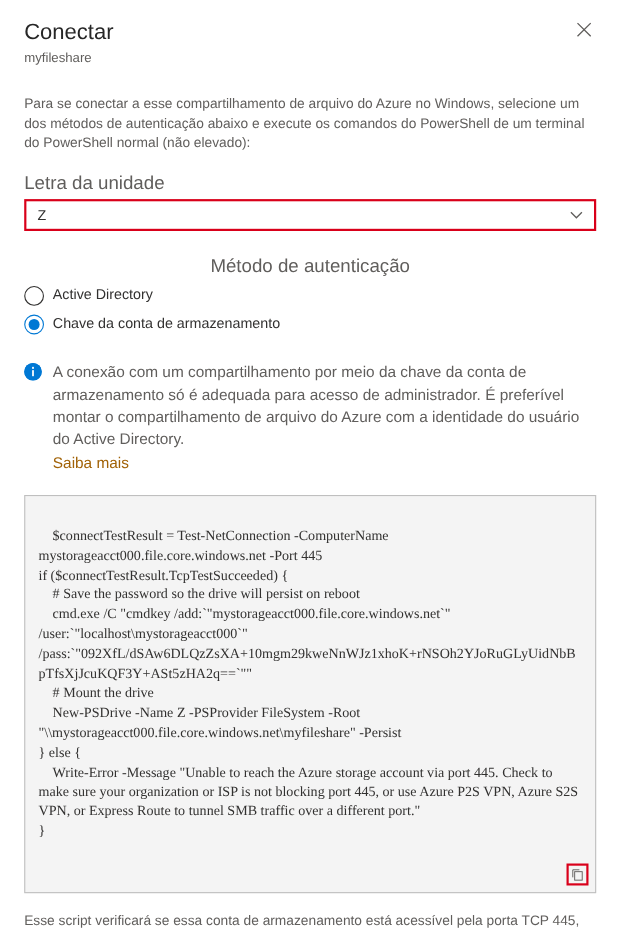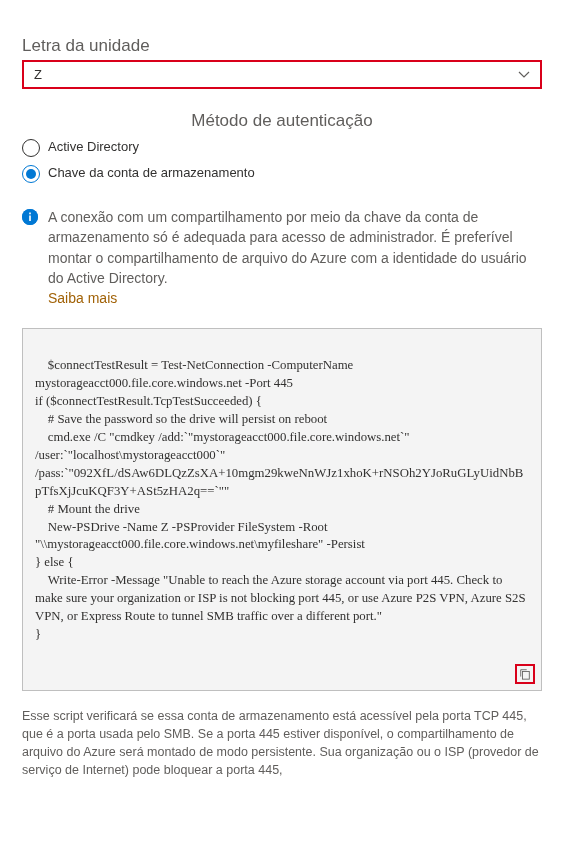--- a/index.html
+++ b/index.html
@@ -67,21 +67,33 @@
     cursor: pointer; background: #f4f4f4;
   }
   .copy-box svg { width: 12px; height: 12px; }
   .footer-text { font-size: 12.5px; color: #605e5c; margin-top: 16px; line-height: 1.45; }
   .gap-top { margin-top: 22px; text-align: center; }
 </style>
 </head>
 <body>
 
 <div class="panel">
+  <div class="header-row">
+    <div>
+      <h1 class="title">Conectar</h1>
+      <div class="subtitle">myfileshare</div>
+    </div>
+    <div class="close">
+      <svg width="14" height="14" viewBox="0 0 14 14">
+          <path d="M1 1 L13 13 M13 1 L1 13" stroke="#605e5c" stroke-width="1.2" fill="none"></path>
+        </svg>
+    </div>
+  </div>
 
+  <div class="desc">Para se conectar a esse compartilhamento de arquivo do Azure no Windows, selecione um dos métodos de autenticação abaixo e execute os comandos do PowerShell de um terminal do PowerShell normal (não elevado):</div>
 
   <div class="field-label">Letra da unidade</div>
   <div class="select-box">
     <span>Z</span>
     <span class="chevron">
       <svg width="12" height="8" viewBox="0 0 12 8">
           <path d="M1 1 L6 6 L11 1" stroke="#605e5c" stroke-width="1.2" fill="none"></path>
         </svg>
     </span>
   </div>

